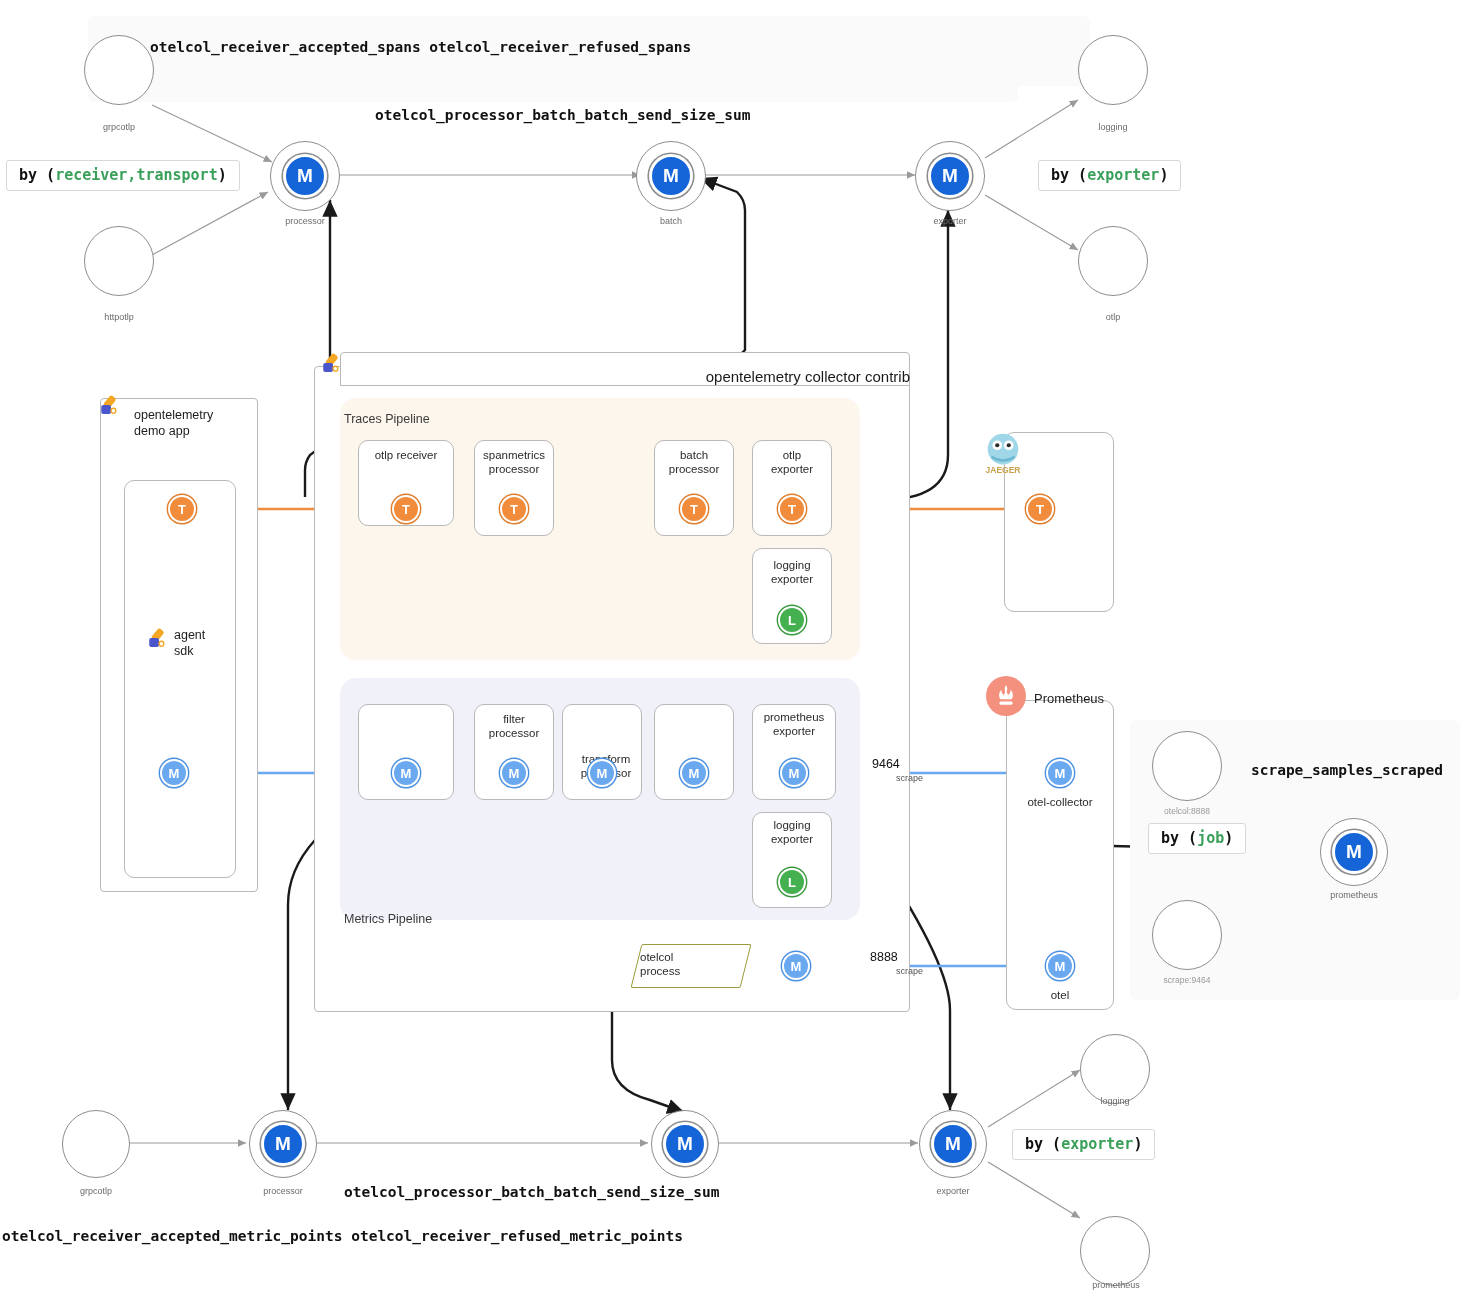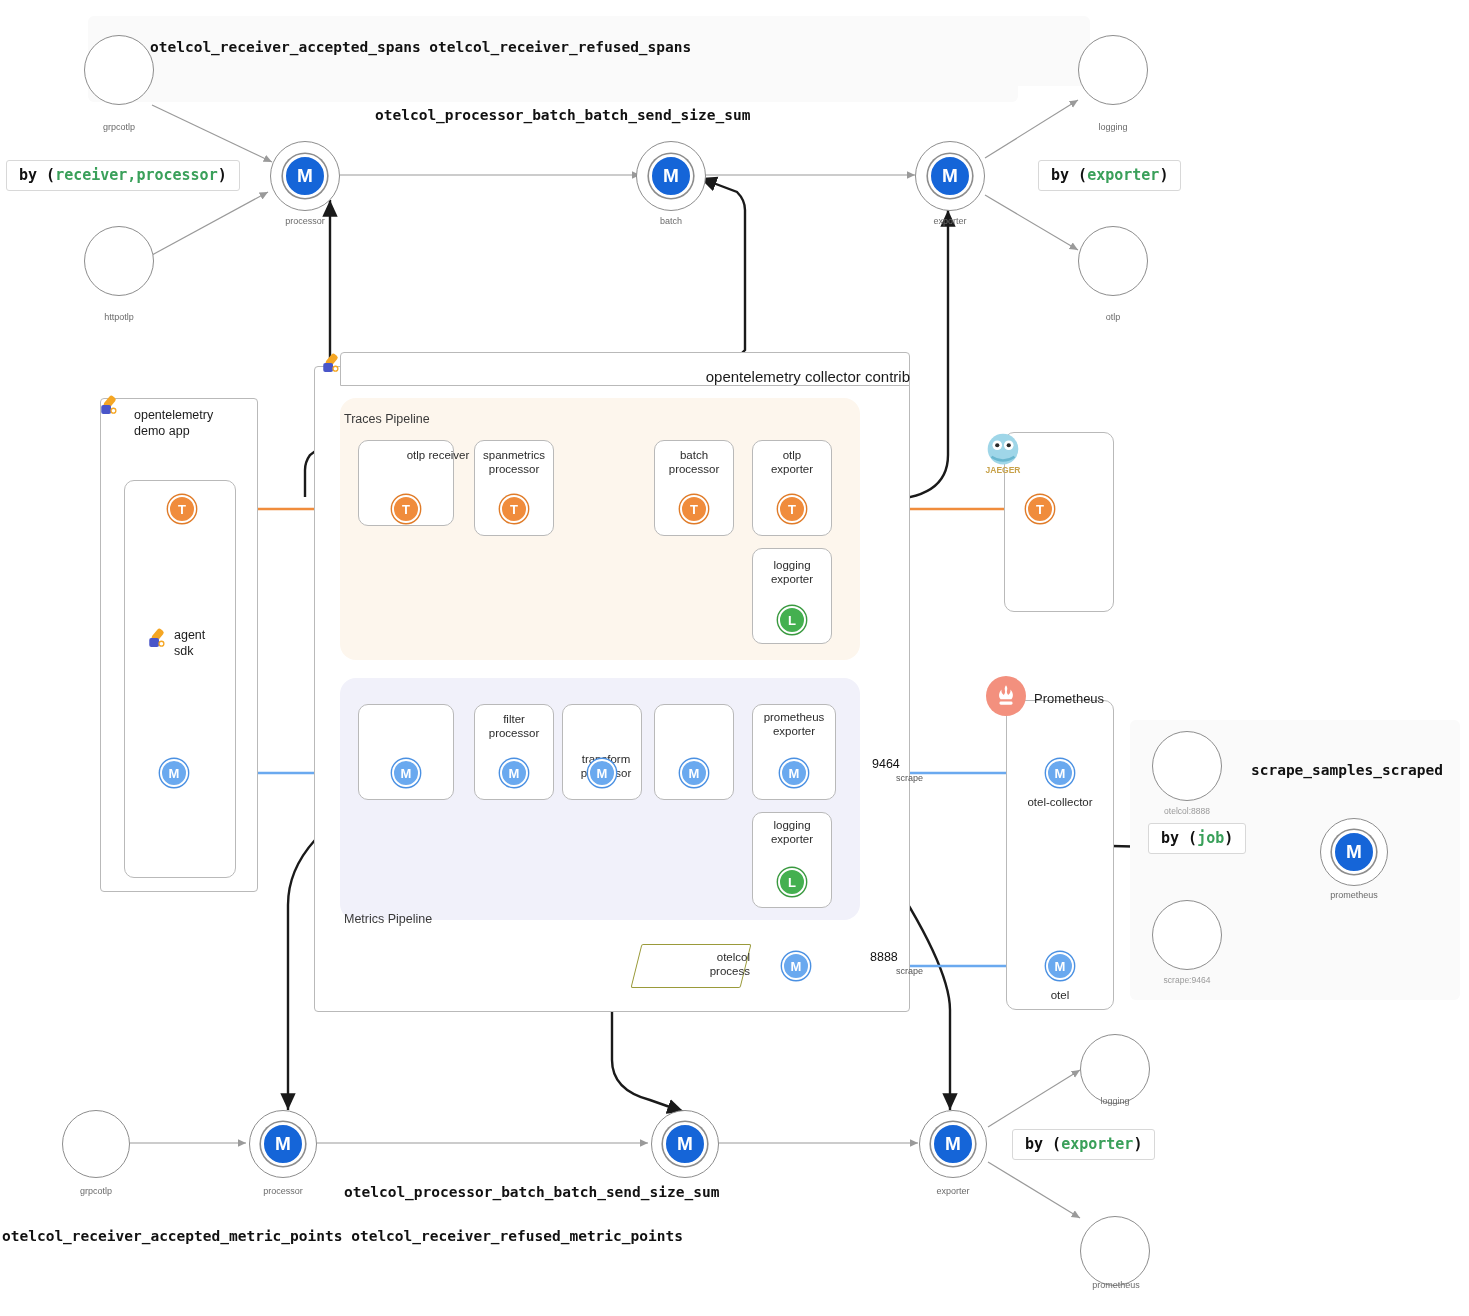--- a/index.html
+++ b/index.html
@@ -188,21 +188,21 @@
     box-sizing: border-box;
     border: 1px solid #9a9a3a;
     background: #ffffff;
     transform: skewX(-14deg);
     border-radius: 2px;
   }
   .parallelogram-text {
     position: absolute;
     font-size: 11.5px;
     color: #2b2b2b;
-    text-align: right;
+    text-align: left;
     line-height: 1.22;
     white-space: pre-line;
   }
   .otel-logo {
     position: absolute;
     width: 26px; height: 26px;
   }
   .prom-logo {
     position: absolute;
     width: 40px; height: 40px;
@@ -350,21 +350,21 @@
   <div class="comp-label" style="left:1006px; top:795px; width:108px;">otel-collector</div>
   <div class="port-label" style="left:872px; top:757px;">9464</div>
   <div class="port-sub" style="left:896px; top:773px;">scrape</div>
 
   <div class="badge badge-M-sm" style="left:1046px; top:952px;">M</div>
   <div class="comp-label" style="left:1006px; top:988px; width:108px;">otel</div>
   <div class="port-label" style="left:870px; top:950px;">8888</div>
   <div class="port-sub" style="left:896px; top:966px;">scrape</div>
 
   <div class="box-round" style="left:358px; top:440px; width:96px; height:86px;"></div>
-  <div class="comp-label" style="left:358px; top:448px; width:96px;padding-left:32px;">otlp receiver</div>
+  <div class="comp-label" style="left:358px; top:448px; width:96px;">otlp receiver</div>
   <div class="badge badge-T-sm" style="left:392px; top:495px;">T</div>
 
   <div class="box-round" style="left:474px; top:440px; width:80px; height:96px;"></div>
   <div class="comp-label" style="left:474px; top:448px; width:80px;">spanmetrics
 processor</div>
   <div class="badge badge-T-sm" style="left:500px; top:495px;">T</div>
 
   <div class="box-round" style="left:654px; top:440px; width:80px; height:96px;"></div>
   <div class="comp-label" style="left:654px; top:448px; width:80px;">batch
 processor</div>
@@ -468,21 +468,21 @@
   <div class="metric-name center" style="left:150px; top:37px; width:496px;">otelcol_receiver_accepted_spans
 otelcol_receiver_refused_spans</div>
   <div class="metric-name center" style="left:375px; top:105px; width:476px;">otelcol_processor_batch_batch_send_size_sum</div>
 
   <div class="metric-name center" style="left:344px; top:1182px; width:476px;">otelcol_processor_batch_batch_send_size_sum</div>
   <div class="metric-name" style="left:2px; top:1226px; width:460px;">otelcol_receiver_accepted_metric_points
 otelcol_receiver_refused_metric_points</div>
   <div class="metric-name" style="left:1224px; top:760px; width:246px;">scrape_samples_scraped</div>
 
   <div class="by-chip" style="left:6px; top:160px;">
-    <span>by </span><span class="paren">(</span><span class="grp">receiver,processor</span><span class="paren">)</span>
+    <span>by </span><span class="paren">(</span><span class="grp">receiver,transport</span><span class="paren">)</span>
   </div>
 
   <div class="by-chip" style="left:1038px; top:160px;">
     <span>by </span><span class="paren">(</span><span class="grp">exporter</span><span class="paren">)</span>
   </div>
 
   <div class="by-chip" style="left:1148px; top:823px;">
     <span>by </span><span class="paren">(</span><span class="grp">job</span><span class="paren">)</span>
   </div>
 

